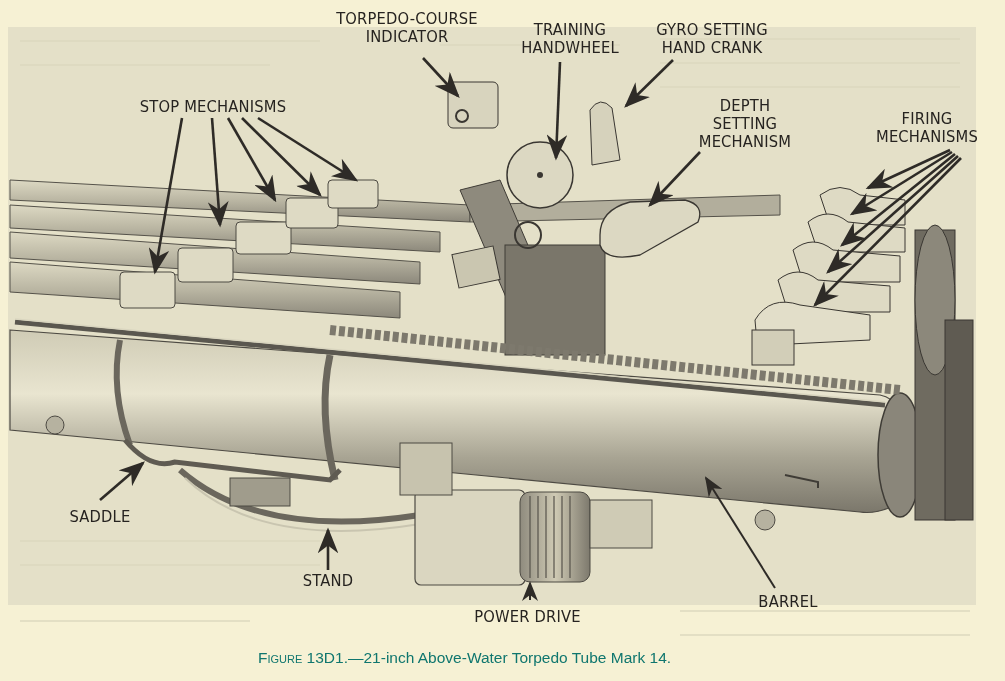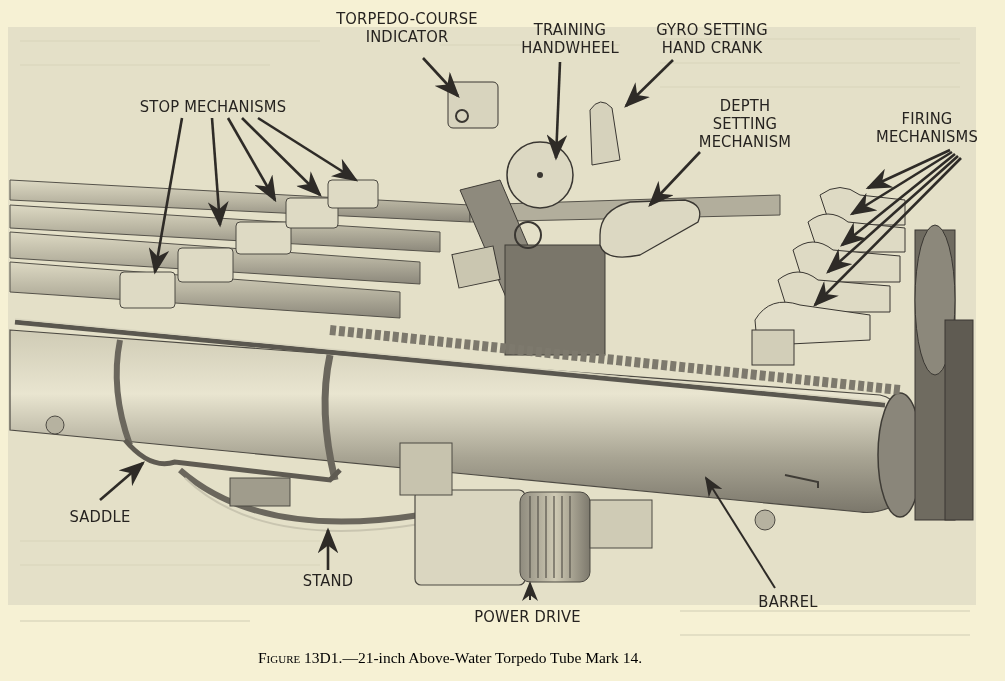--- a/index.html
+++ b/index.html
@@ -3,21 +3,21 @@
 <meta charset="utf-8">
 <style>
   html,body{margin:0;padding:0;}
   body{width:1005px;height:681px;background:#f6f1d4;position:relative;overflow:hidden;
        font-family:"DejaVu Sans",sans-serif;}
   .panel{position:absolute;left:8px;top:27px;width:968px;height:578px;background:#e4e0c8;}
   .bleed{position:absolute;height:2px;background:#dcd7bd;opacity:.7;}
   svg.art{position:absolute;left:0;top:0;width:1005px;height:681px;}
   .lbl{position:absolute;font-family:"DejaVu Sans",sans-serif;font-size:16px;line-height:18px;
        color:#262320;text-align:center;letter-spacing:0.2px;white-space:nowrap;transform:scaleX(0.92);transform-origin:center top;}
-  .caption{position:absolute;left:258px;top:649px;font-family:Liberation Serif, serif;font-size:15.5px;color:#000000;white-space:nowrap;}
+  .caption{position:absolute;left:258px;top:649px;font-family:Liberation Sans, sans-serif;font-size:15.5px;color:#0f766e;white-space:nowrap;}
   .caption .sc{font-variant:small-caps;}
 </style>
 </head>
 <body>
 
 <div class="panel"></div>
 
 <div>
   <div class="bleed" style="left:20px;top:40px;width:300px;"></div>
   <div class="bleed" style="left:20px;top:64px;width:250px;"></div>

